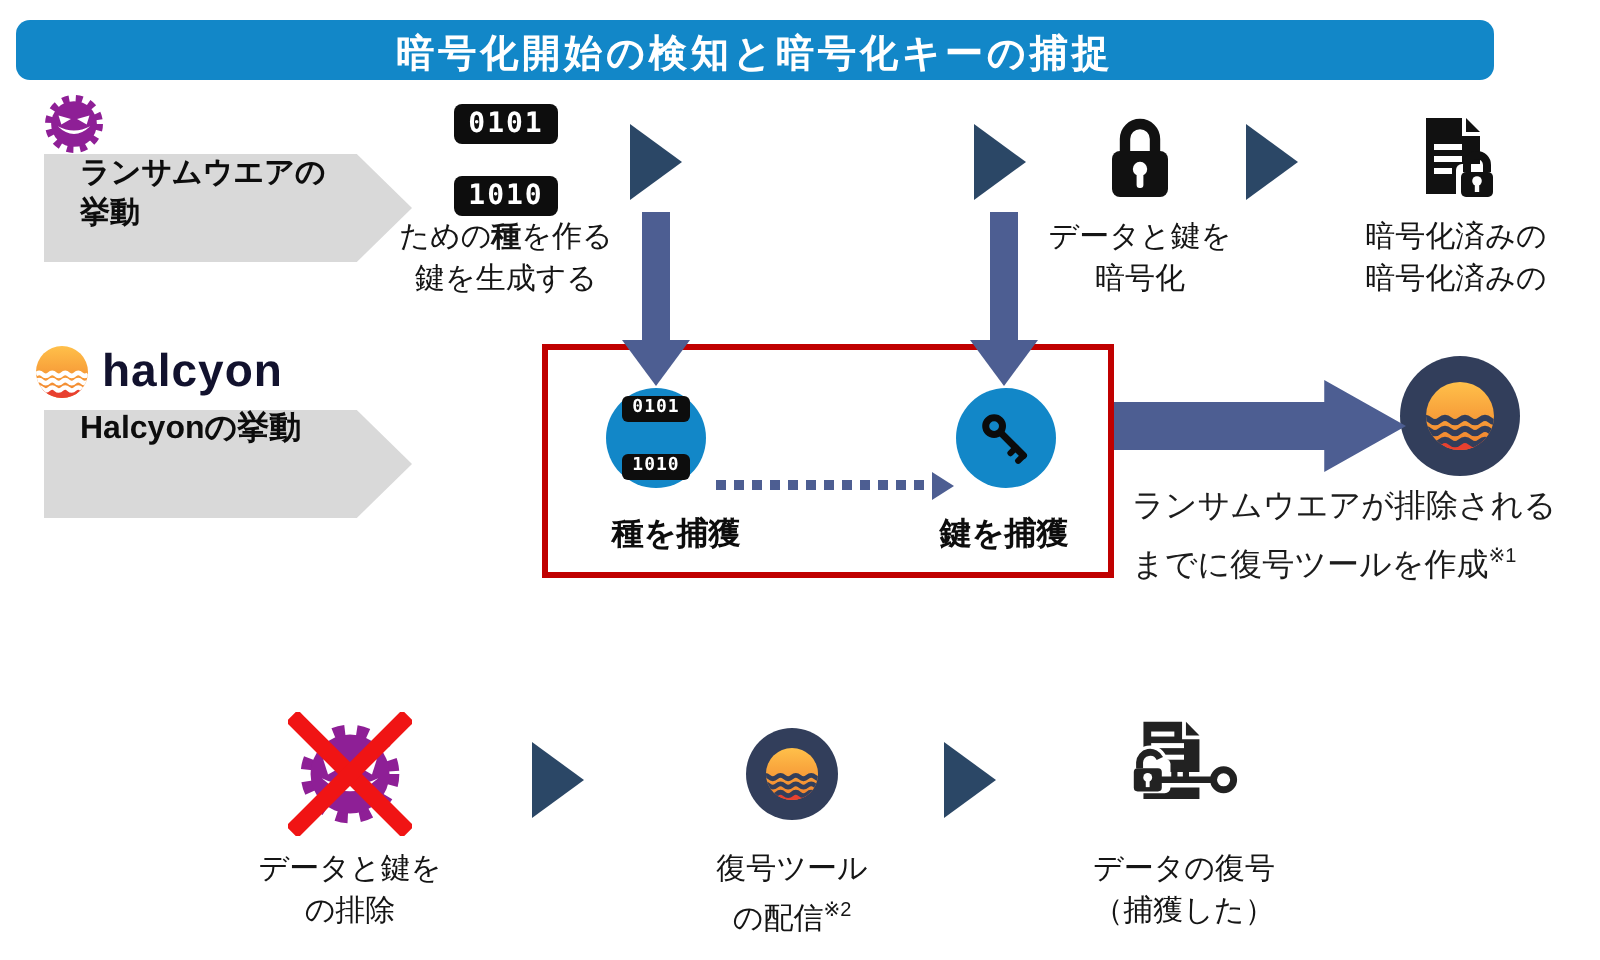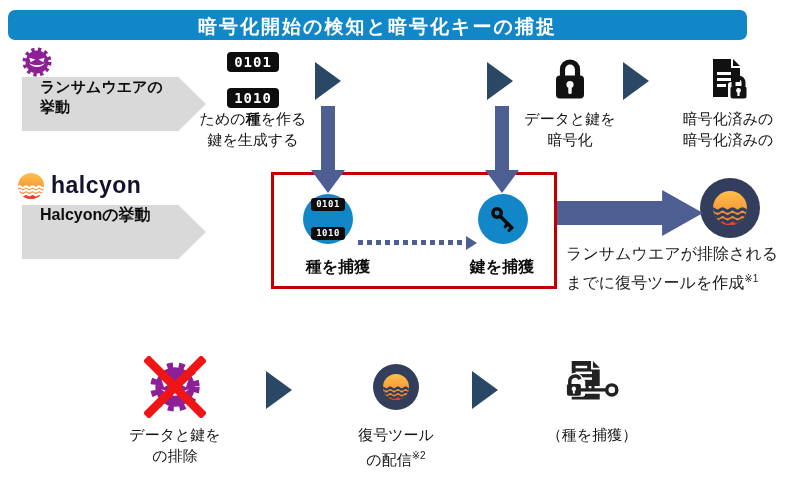--- a/index.html
+++ b/index.html
@@ -290,17 +290,18 @@
         <rect x="5" y="26" width="14.5" height="12" rx="2" fill="#222"></rect>
         <circle cx="12.2" cy="30.8" r="2.3" fill="#fff"></circle>
         <rect x="11.2" y="31.8" width="2" height="4" fill="#fff"></rect>
         <line x1="19" y1="32" x2="46" y2="32" stroke="#222" stroke-width="3.4"></line>
         <line x1="26" y1="31" x2="26" y2="26.5" stroke="#222" stroke-width="3.2"></line>
         <line x1="32" y1="31" x2="32" y2="27.5" stroke="#222" stroke-width="3.2"></line>
         <circle cx="51.5" cy="32" r="5.2" fill="none" stroke="#222" stroke-width="3.6"></circle>
       </svg>
     </div>
     <div class="label">
-      <div><span>（種を捕獲）</span></div>
+      <div><span>データの復号</span></div>
+      <div><span>（捕獲した）</span></div>
     </div>
   </div>
 
 </div>
 
 </body></html>

